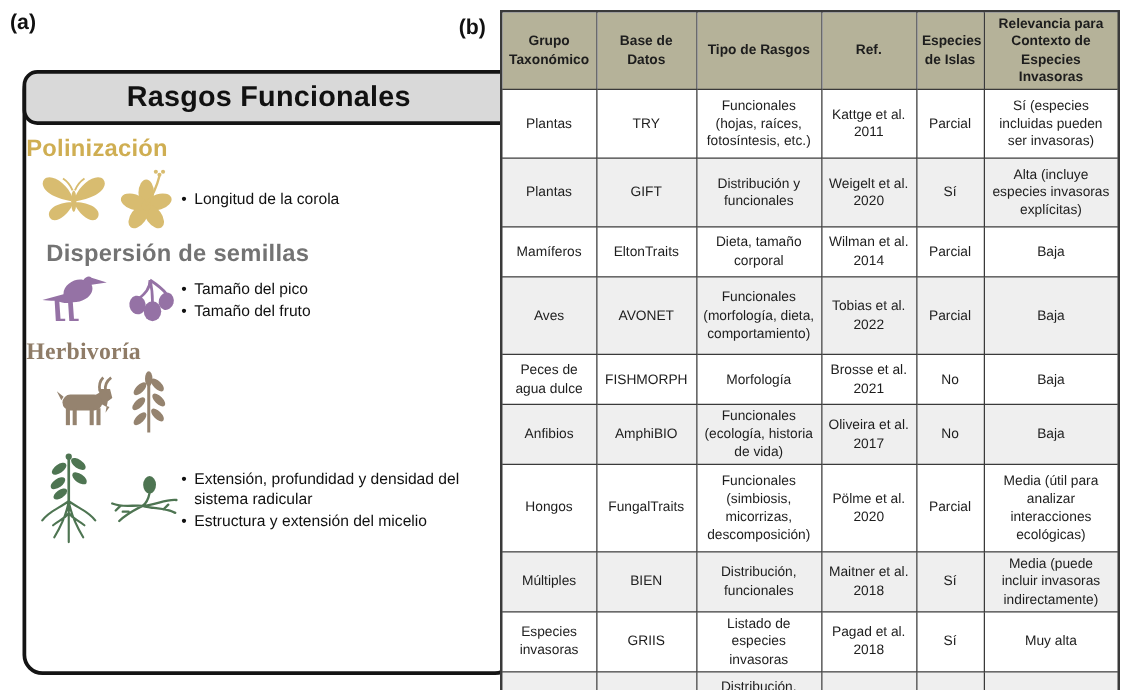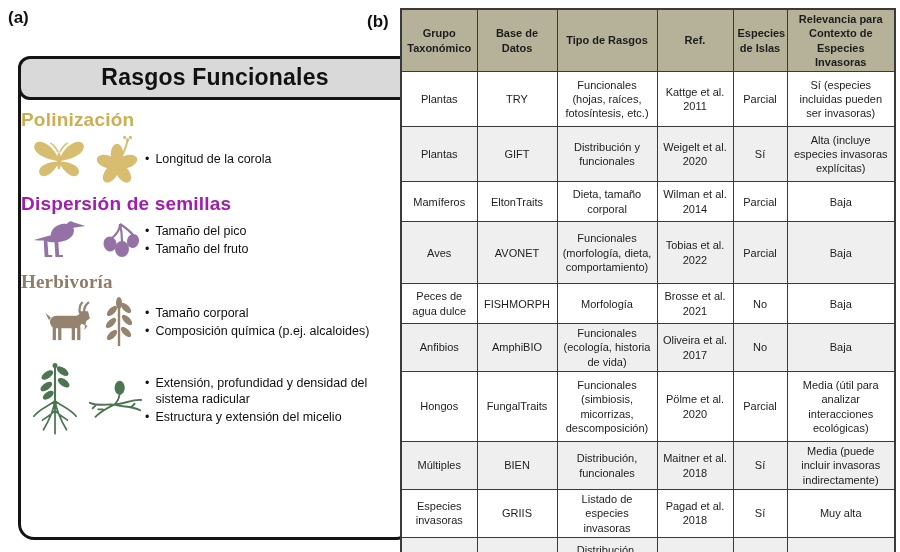--- a/index.html
+++ b/index.html
@@ -85,21 +85,21 @@
       </div>
       <div class="bullets">
         <div class="bullet">
             <span>Longitud de la corola</span>
           </div>
       </div>
     </div>
   </div>
 
   <div class="section">
-    <div class="sec-title" style="color: #a21caf;">Dispersión de semillas</div>
+    <div class="sec-title" style="color: #737373; padding-left: 16px;">Dispersión de semillas</div>
     <div class="sec-body">
       <div class="sec-icons" style="color: rgb(149, 114, 165);">
         <svg width="60" height="44" viewBox="0 0 64 46">
           <path fill="currentColor" d="M2 23 L20 18 C20 10 30 4 37 6 C39 3 42 2 44 4 L57 8 L44 10 C46 14 44 19 39 22 C36 24 32 25 28 25 L29 39 L33 39 L33 41 L25 41 L24 25.5 L21 25.5 C19.5 25.4 18 25 16.5 24.5 L17.5 39 L21.5 39 L21.5 41 L13.5 41 L12.5 23.6 C8.5 23.6 4.5 23.5 2 23 Z"></path>
         </svg>
         <svg width="42" height="38" viewBox="0 0 42 38">
           <path d="M21 3 C21 10 17 14 12 18 M21 3 C23 11 23 16 23 21 M21 3 C27 7 31 10 34 14" stroke="currentColor" stroke-width="2.2" fill="none"></path>
           <g fill="currentColor">
             <ellipse cx="11" cy="23" rx="6.5" ry="7.5" transform="rotate(-12 11 23)"></ellipse>
             <ellipse cx="23" cy="28" rx="7" ry="8"></ellipse>
@@ -142,28 +142,20 @@
           <g fill="currentColor">
             <ellipse cx="14" cy="7" rx="3" ry="6"></ellipse>
             <ellipse cx="7" cy="15" rx="3.2" ry="6.5" transform="rotate(45 7 15)"></ellipse>
             <ellipse cx="21" cy="12" rx="3.2" ry="6.5" transform="rotate(-45 21 12)"></ellipse>
             <ellipse cx="6" cy="27" rx="3.2" ry="6.5" transform="rotate(45 6 27)"></ellipse>
             <ellipse cx="22" cy="24" rx="3.2" ry="6.5" transform="rotate(-45 22 24)"></ellipse>
             <ellipse cx="7" cy="39" rx="3.2" ry="6.5" transform="rotate(45 7 39)"></ellipse>
             <ellipse cx="21" cy="36" rx="3.2" ry="6.5" transform="rotate(-45 21 36)"></ellipse>
           </g>
         </svg>
-      </div>
-      <div class="bullets">
-        <div class="bullet">
-            <span>Tamaño corporal</span>
-          </div>
-        <div class="bullet">
-            <span>Composición química (p.ej. alcaloides)</span>
-          </div>
       </div>
     </div>
   </div>
 
   <div class="section">
     <div class="sec-body">
       <div class="sec-icons" style="color: rgb(78, 117, 82);">
         <svg width="50" height="80" viewBox="0 0 52 82">
           <path d="M26 6 L26 42" stroke="currentColor" stroke-width="2.2" fill="none"></path>
           <g fill="currentColor">

